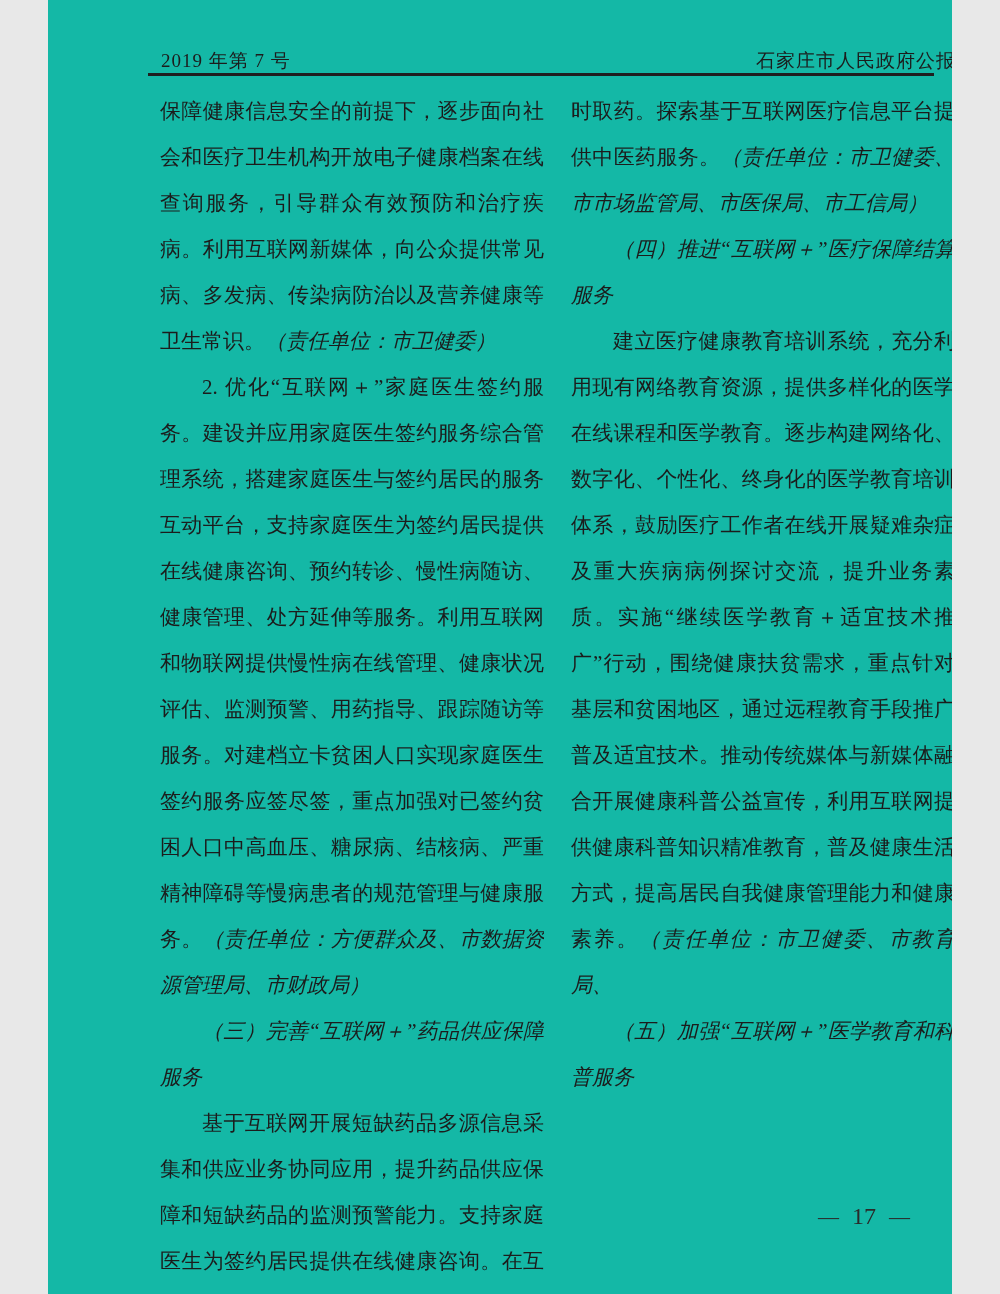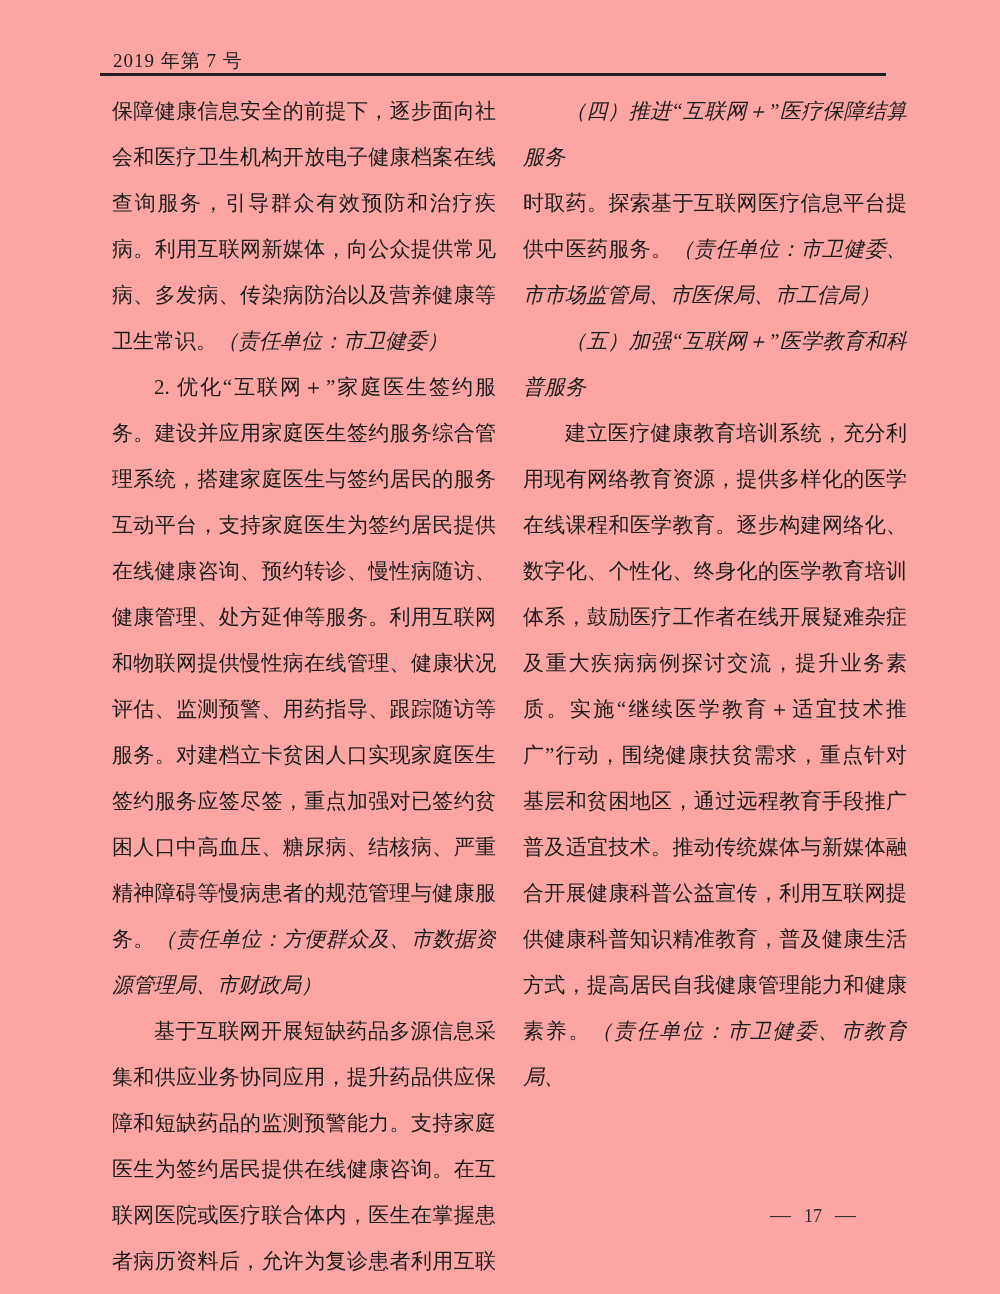--- a/index.html
+++ b/index.html
@@ -2,24 +2,24 @@
 <html><head>
 <meta charset="utf-8">
 <style>
   html, body {
     margin: 0;
     padding: 0;
     background: #e8e8e8;
   }
   .page {
     position: relative;
-    width: 1000px;
+    width: 904px;
     height: 1294px;
     margin: 0 auto;
-    background: #fca5a5;
+    background: #14b8a6;
     color: #1c1c1c;
     font-family: "Liberation Serif", "DejaVu Serif", serif;
     overflow: hidden;
   }
   .page-header {
     position: absolute;
     top: 48px;
     left: 113px;
     width: 795px;
     display: flex;
@@ -69,45 +69,47 @@
     top: 1203px;
     left: 770px;
     font-size: 21px;
     letter-spacing: 0;
     display: flex;
     align-items: baseline;
     gap: 13px;
     color: #2a2a2a;
   }
   .page-footer .num {
-    font-size: 18px;
+    font-size: 24px;
   }
 </style>
 </head>
 <body>
 
 <div class="page">
 
   <header class="page-header">
     <span>2019 年第 7 号</span>
+    <span>石家庄市人民政府公报</span>
   </header>
 
   <div class="header-rule"></div>
 
   <main class="columns">
     <div class="col" id="col-left">
         <p class="para"><span class="seg-song">保障健康信息安全的前提下，逐步面向社会和医疗卫生机构开放电子健康档案在线查询服务，引导群众有效预防和治疗疾病。利用互联网新媒体，向公众提供常见病、多发病、传染病防治以及营养健康等卫生常识。</span><span class="seg-kai">（责任单位：市卫健委）</span></p>
         <p class="para indent"><span class="seg-song">2. 优化“互联网＋”家庭医生签约服务。建设并应用家庭医生签约服务综合管理系统，搭建家庭医生与签约居民的服务互动平台，支持家庭医生为签约居民提供在线健康咨询、预约转诊、慢性病随访、健康管理、处方延伸等服务。利用互联网和物联网提供慢性病在线管理、健康状况评估、监测预警、用药指导、跟踪随访等服务。对建档立卡贫困人口实现家庭医生签约服务应签尽签，重点加强对已签约贫困人口中高血压、糖尿病、结核病、严重精神障碍等慢病患者的规范管理与健康服务。</span><span class="seg-kai">（责任单位：方便群众及、市数据资源管理局、市财政局）</span></p>
+        <p class="para indent"><span class="seg-kai">（三）完善“互联网＋”药品供应保障服务</span></p>
         <p class="para indent"><span class="seg-song">基于互联网开展短缺药品多源信息采集和供应业务协同应用，提升药品供应保障和短缺药品的监测预警能力。支持家庭医生为签约居民提供在线健康咨询。在互联网医院或医疗联合体内，医生在掌握患者病历资料后，允许为复诊患者利用互联网技术在线出具部分常见病、慢性病处方。线上处方经药师审核后，可由医疗机构或药品经营企业委托符合条件的第三方机构进行配送。在有条件的医院探索推进“云药房”“智慧药房”建设，实现处方系统和药房配药系统无缝对接，方便群众及</span></p>
       </div>
     <div class="col" id="col-right">
+        <p class="para"><span class="seg-song">时取药。探索基于互联网医疗信息平台提供中医药服务。</span><span class="seg-kai">（责任单位：市卫健委、市市场监管局、市医保局、市工信局）</span></p>
         <p class="para indent"><span class="seg-kai">（四）推进“互联网＋”医疗保障结算服务</span></p>
-        <p class="para"><span class="seg-song">时取药。探索基于互联网医疗信息平台提供中医药服务。</span><span class="seg-kai">（责任单位：市卫健委、市市场监管局、市医保局、市工信局）</span></p>
+        <p class="para indent"><span class="seg-song">建立医疗健康教育培训系统，充分利用现有网络教育资源，提供多样化的医学在线课程和医学教育。逐步构建网络化、数字化、个性化、终身化的医学教育培训体系，鼓励医疗工作者在线开展疑难杂症及重大疾病病例探讨交流，提升业务素质。实施“继续医学教育＋适宜技术推广”行动，围绕健康扶贫需求，重点针对基层和贫困地区，通过远程教育手段推广普及适宜技术。推动传统媒体与新媒体融合开展健康科普公益宣传，利用互联网提供健康科普知识精准教育，普及健康生活方式，提高居民自我健康管理能力和健康素养。</span><span class="seg-kai">（责任单位：市卫健委、市教育局、</span></p>
         <p class="para indent"><span class="seg-kai">（五）加强“互联网＋”医学教育和科普服务</span></p>
-        <p class="para indent"><span class="seg-song">建立医疗健康教育培训系统，充分利用现有网络教育资源，提供多样化的医学在线课程和医学教育。逐步构建网络化、数字化、个性化、终身化的医学教育培训体系，鼓励医疗工作者在线开展疑难杂症及重大疾病病例探讨交流，提升业务素质。实施“继续医学教育＋适宜技术推广”行动，围绕健康扶贫需求，重点针对基层和贫困地区，通过远程教育手段推广普及适宜技术。推动传统媒体与新媒体融合开展健康科普公益宣传，利用互联网提供健康科普知识精准教育，普及健康生活方式，提高居民自我健康管理能力和健康素养。</span><span class="seg-kai">（责任单位：市卫健委、市教育局、</span></p>
       </div>
   </main>
 
   <footer class="page-footer">
     <span>—</span>
     <span class="num">17</span>
     <span>—</span>
   </footer>
 
 </div>

